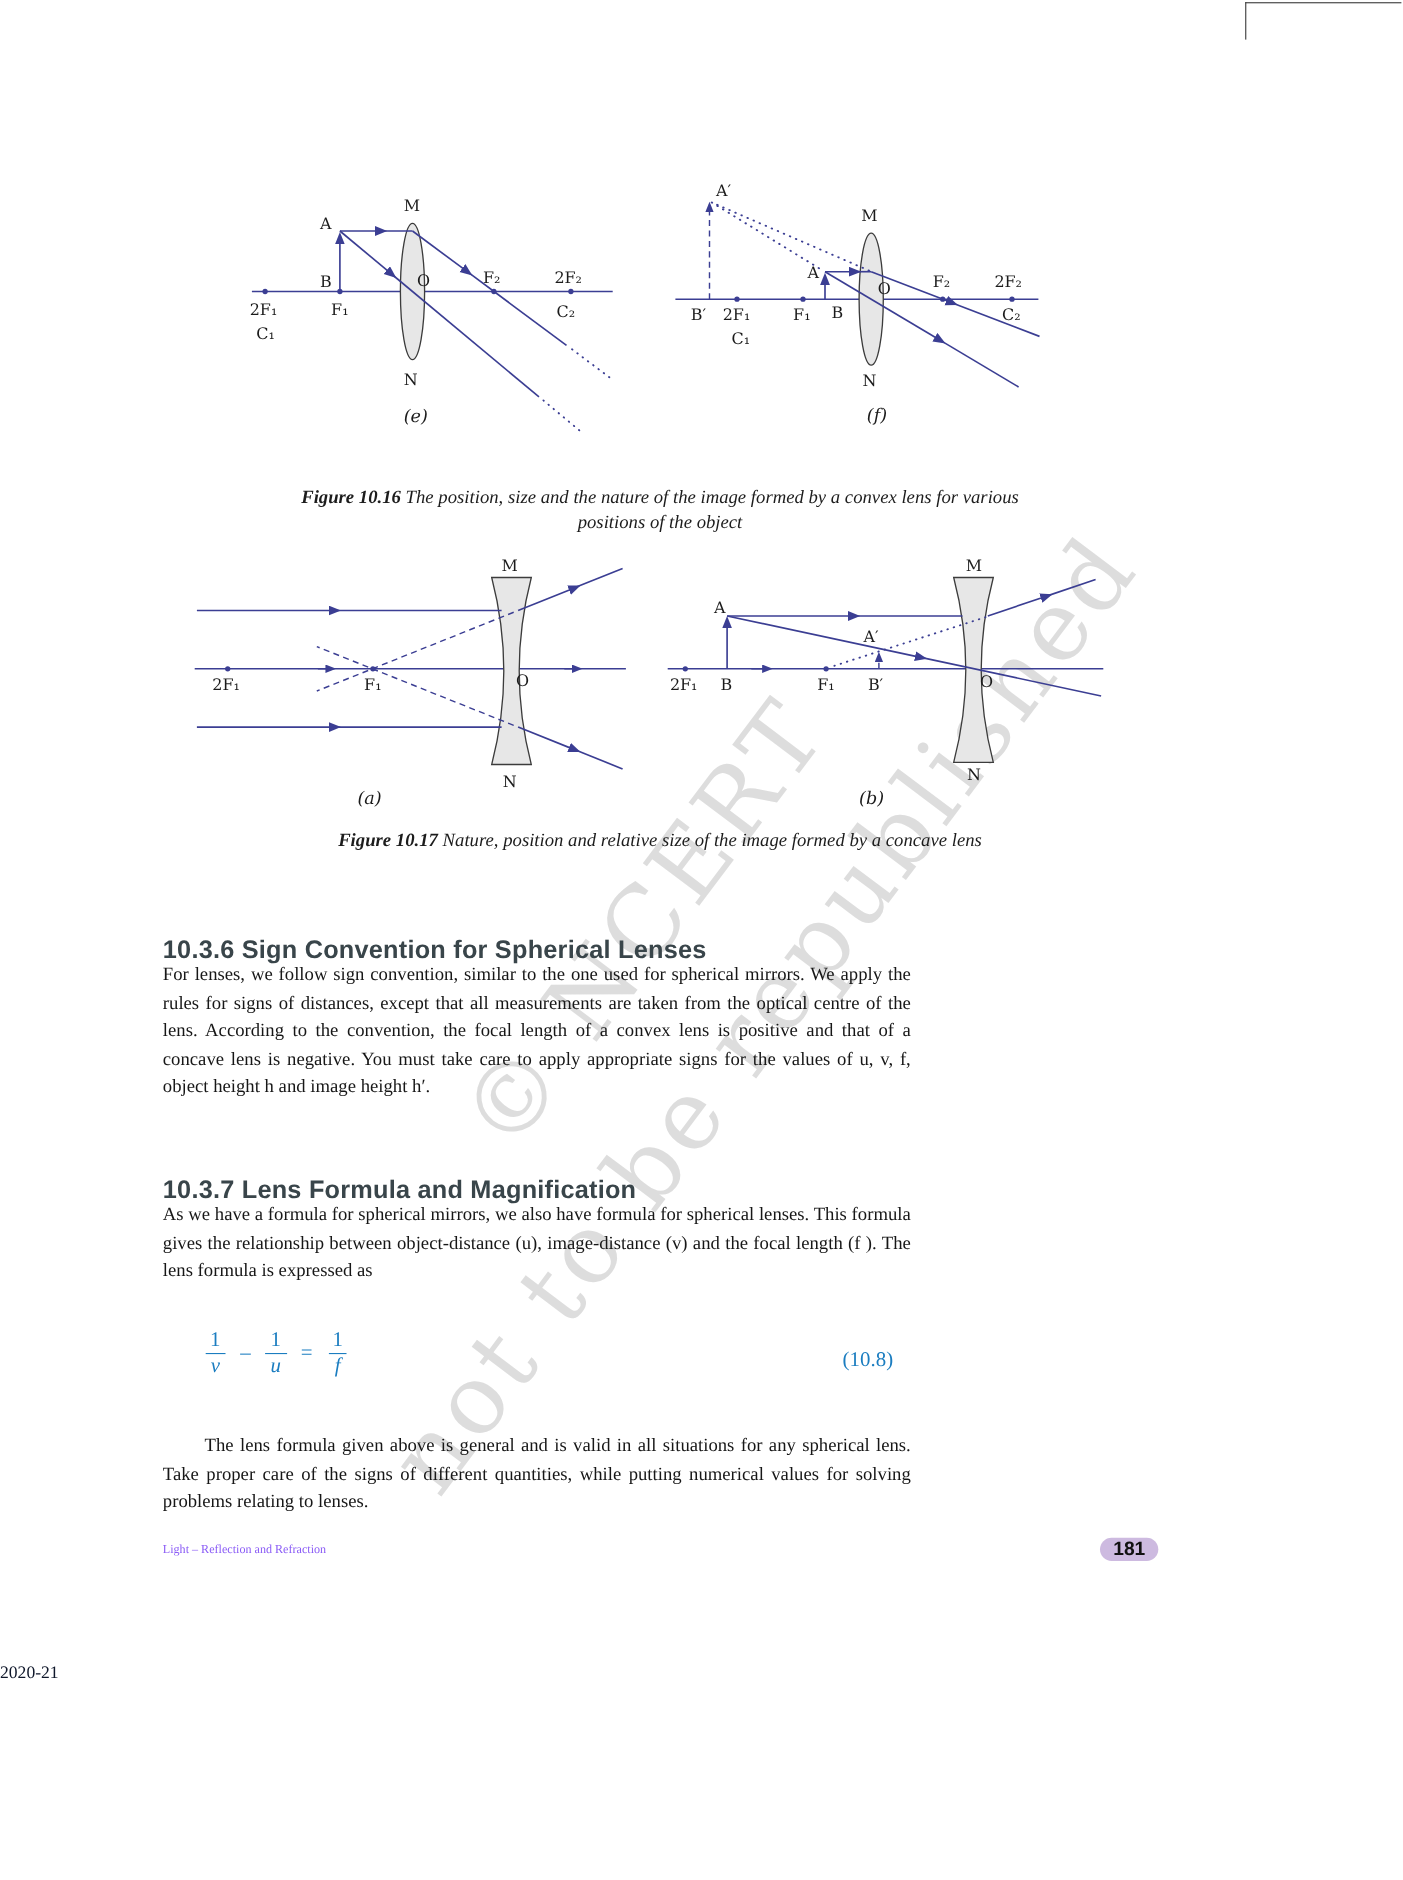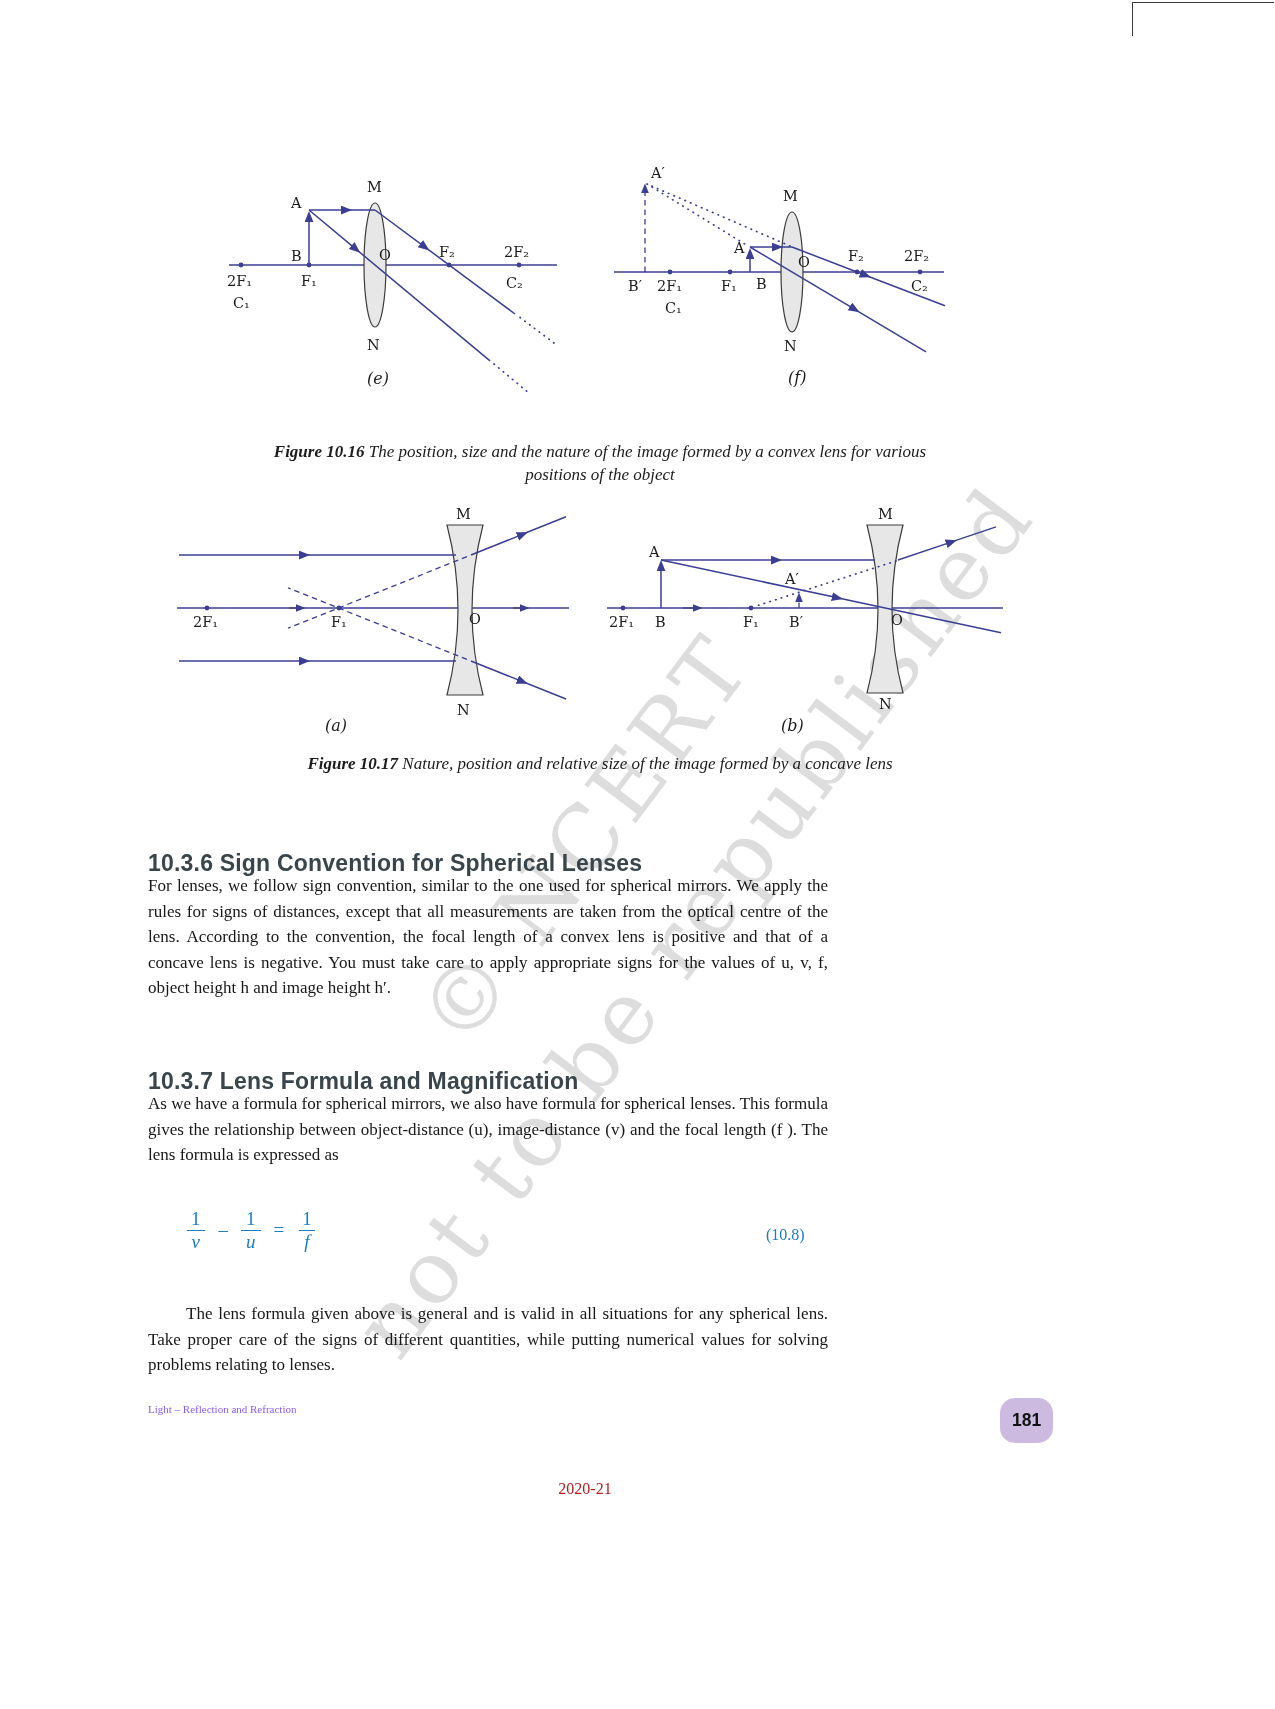--- a/index.html
+++ b/index.html
@@ -38,26 +38,26 @@
   .heading { position:absolute; font-family:"Liberation Sans",sans-serif; font-weight:bold; font-size:23px; color:#39454a; letter-spacing:.2px;margin-top:28px; }
   .bodytext { position:absolute; width:680px; font-size:17px; line-height:25.5px; text-align:justify; color:#171717; }
   .indent { text-indent:38px; }
 
   .formula { position:absolute; left:186px; top:1208px; display:flex; align-items:center; gap:11px;
              color:#1b7dc0; font-size:19px; }
   .frac { display:inline-flex; flex-direction:column; align-items:center; line-height:1.15; }
   .frac .num { padding:0 5px; }
   .frac .den { border-top:1.5px solid #1b7dc0; padding:0 5px; font-style:italic; }
   .op { padding:0 2px; }
-  .eqnum { position:absolute; left:766px; top:1226px; color:#1b7dc0; font-size:16px; }
+  .eqnum { position:absolute; left:766px; top:1226px; color:#1b7dc0; font-size:19px; }
 
   .footer-title { position:absolute; left:148px; top:1403px; font-size:11px; color:#8b5cf6; }
   .badge { position:absolute; left:1000px; top:1398px; background:#cdbae0; border-radius:15px;
-           padding:12px 12px; font-family:"Liberation Sans",sans-serif; font-weight:bold; font-size:17.5px; color:#111; }
-  .year { position:absolute; left:0; top:1480px; width:1170px; text-align:center; font-size:16px; color:#b91c1c; }
+           padding:0 12px; font-family:"Liberation Sans",sans-serif; font-weight:bold; font-size:17.5px; color:#111; }
+  .year { position:absolute; left:0; top:1512px; width:1170px; text-align:left; font-size:16px; color:#0f172a; }
 </style>
 </head>
 <body>
 
 <div class="page">
 
   <div class="watermark">
     <div>© NCERT</div>
     <div>not to be republished</div>
   </div>

